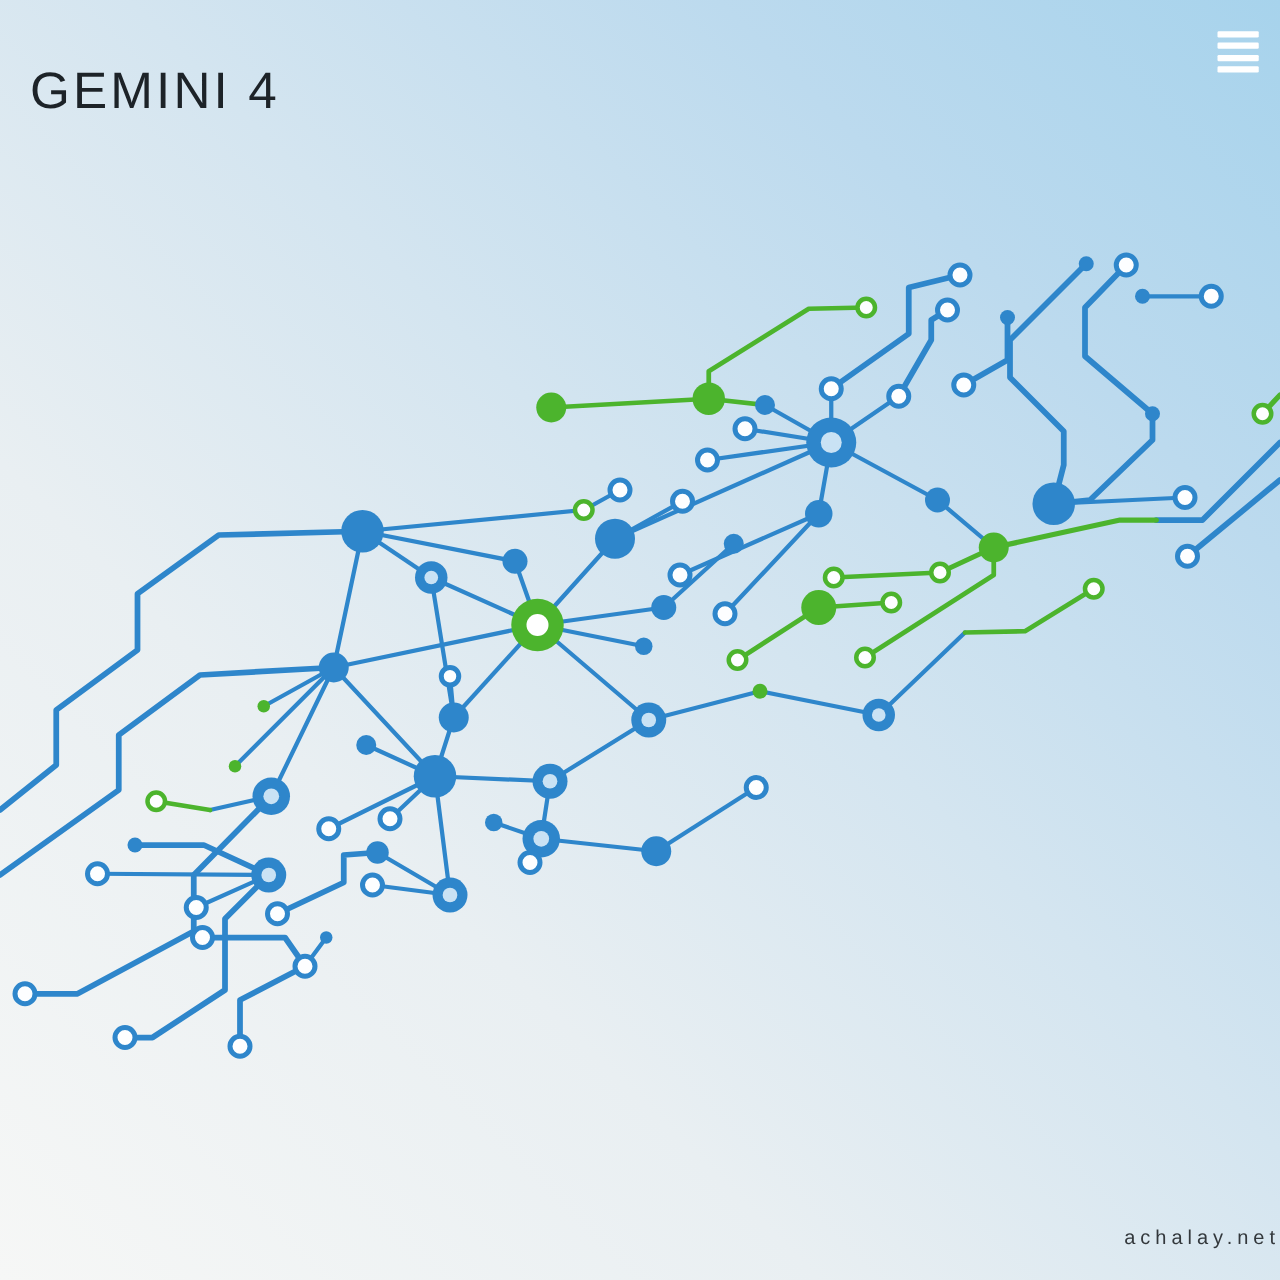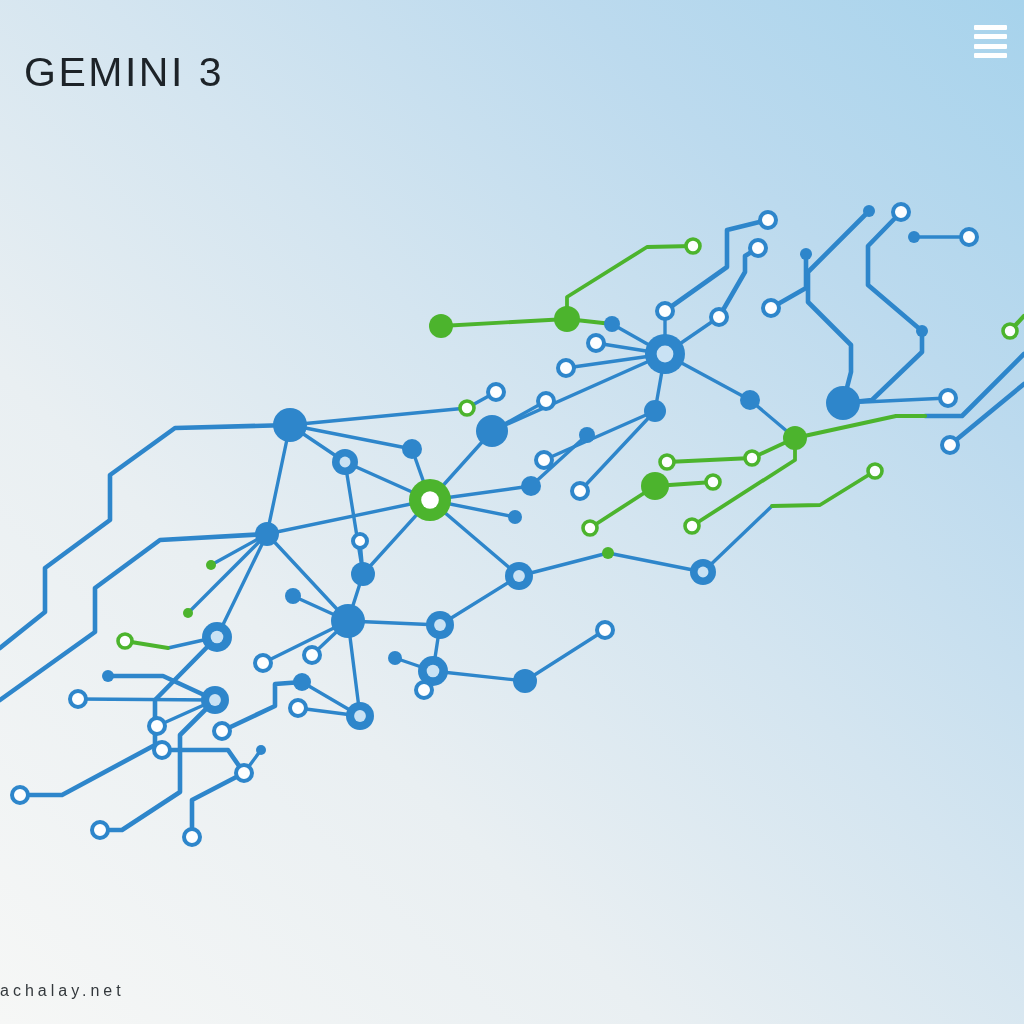--- a/index.html
+++ b/index.html
@@ -13,21 +13,21 @@
     font-size:41px;font-weight:500;letter-spacing:2.5px;
     color:#1d2328;
   }
   .menu-btn{
     position:absolute;right:17px;top:25px;width:33px;height:33px;
     display:flex;flex-direction:column;justify-content:space-between;
     cursor:pointer;background:transparent;border:none;padding:0;
   }
   .menu-btn .bar{height:4.6px;width:100%;background:#ffffff;border-radius:1px;}
   .footer-text{
-    position:absolute;left:0;right:0;bottom:24px;text-align:left;
+    position:absolute;left:0;right:0;bottom:24px;text-align:right;
     font-size:16px;font-weight:500;letter-spacing:4px;color:#33383c;
   }
   #net-svg{position:absolute;inset:0;}
 </style>
 </head>
 <body>
 
 <svg id="net-svg" viewBox="0 0 1024 1024" width="1024" height="1024">
     <polyline points="665,311 727,267 727,230 768,220" fill="none" stroke="#2e86cb" stroke-width="4.6" stroke-linecap="round" stroke-linejoin="round"></polyline>
     <polyline points="719,317 745,272 745,256 758,248" fill="none" stroke="#2e86cb" stroke-width="4.6" stroke-linecap="round" stroke-linejoin="round"></polyline>
@@ -196,21 +196,21 @@
     <circle cx="222" cy="731" r="8" fill="#fdfeff" stroke="#2e86cb" stroke-width="4"></circle>
     <circle cx="244" cy="773" r="8" fill="#fdfeff" stroke="#2e86cb" stroke-width="4"></circle>
     <circle cx="263" cy="663" r="8" fill="#fdfeff" stroke="#2e86cb" stroke-width="4"></circle>
     <circle cx="360" cy="541" r="7" fill="#fdfeff" stroke="#2e86cb" stroke-width="4"></circle>
     <circle cx="580" cy="491" r="8" fill="#fdfeff" stroke="#2e86cb" stroke-width="4"></circle>
     <circle cx="605" cy="630" r="8" fill="#fdfeff" stroke="#2e86cb" stroke-width="4"></circle>
     <circle cx="424" cy="690" r="8" fill="#fdfeff" stroke="#2e86cb" stroke-width="4"></circle>
     <circle cx="544" cy="460" r="8" fill="#fdfeff" stroke="#2e86cb" stroke-width="4"></circle>
   </svg>
 
-<h1 class="page-title">GEMINI 3</h1>
+<h1 class="page-title">GEMINI 4</h1>
 
 <button class="menu-btn" aria-label="menu">
   <span class="bar"></span>
   <span class="bar"></span>
   <span class="bar"></span>
   <span class="bar"></span>
 </button>
 
 <div class="footer-text">achalay.net</div>
 

